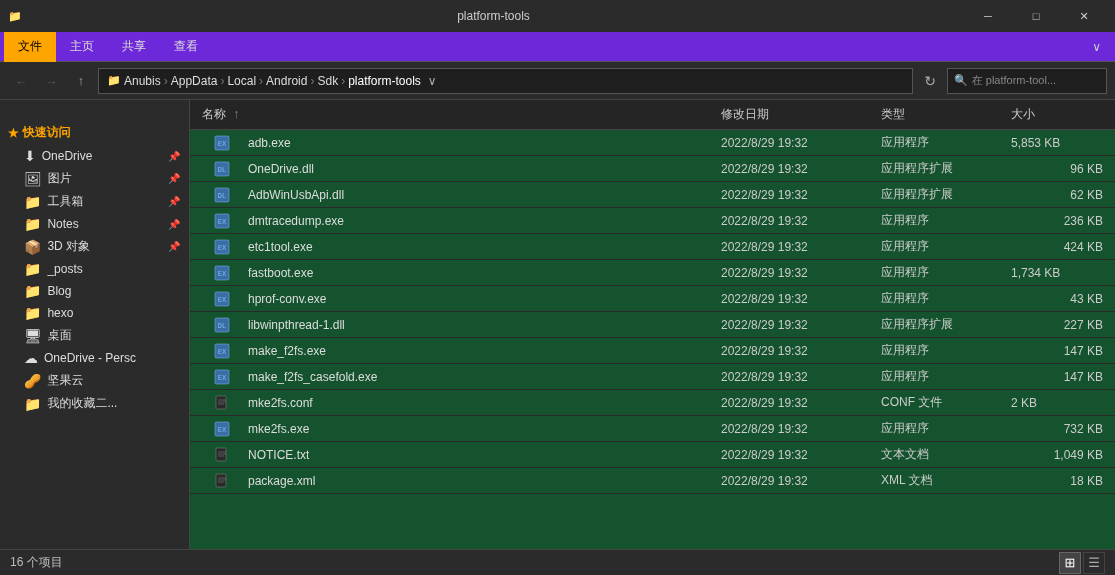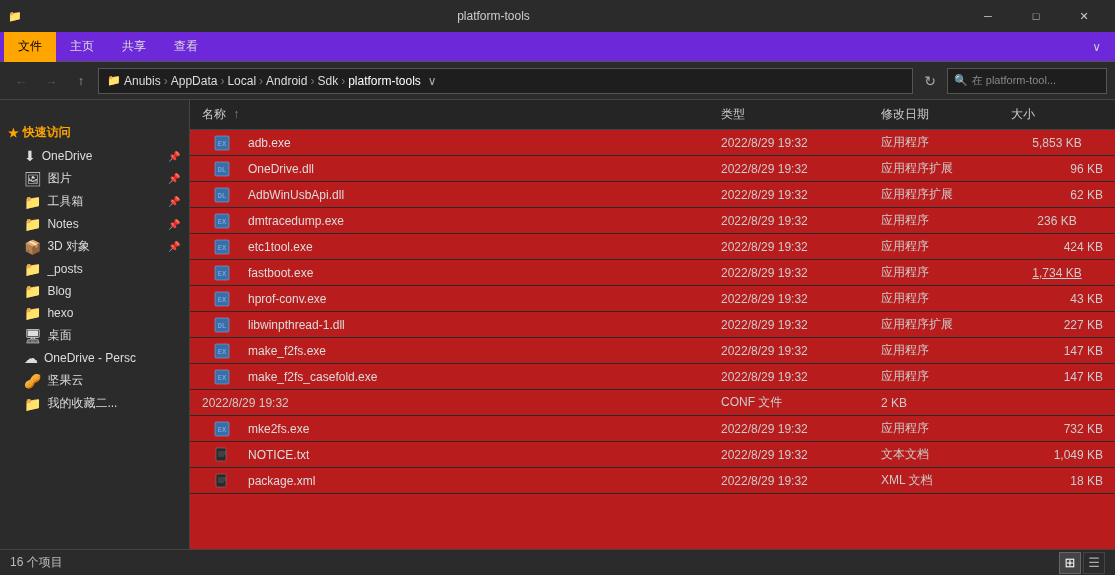--- a/index.html
+++ b/index.html
@@ -131,21 +131,21 @@
       cursor: pointer;
       gap: 6px;
     }
 
     .sidebar-item .folder-icon { font-size: 14px; }
     .sidebar-item .pin-icon { margin-left: auto; font-size: 10px; color: #aaa; }
 
     
     .file-list {
       flex: 1;
-      background: #b91c1c;
+      background: #14532d;
       overflow-y: auto;
       display: flex;
       flex-direction: column;
     }
     .file-list::-webkit-scrollbar { width: 8px; }
     .file-list::-webkit-scrollbar-track { background: #1e1e1e; }
     .file-list::-webkit-scrollbar-thumb { background: #555; }
 
     .file-list-header {
       display: grid;
@@ -323,39 +323,39 @@
     </div>
     <div style="height:16px;"></div>
   </div>
 
   <div class="file-list">
     <div class="file-list-header">
       <div class="file-list-header-cell">
         <span>名称</span>
         <span class="sort-arrow">↑</span>
       </div>
+      <div class="file-list-header-cell">修改日期</div>
       <div class="file-list-header-cell">类型</div>
-      <div class="file-list-header-cell">修改日期</div>
       <div class="file-list-header-cell">大小</div>
     </div>
 
     <div id="file-rows-container">
         <div class="file-row">
     <div class="file-name-cell">
       <div class="file-icon" style="color:#7eb8f7;">
         <svg width="16" height="16" viewBox="0 0 16 16">
           <rect x="1" y="1" width="14" height="14" rx="1" fill="#3a6ea5" stroke="#7eb8f7" stroke-width="0.5"></rect>
              <text x="8" y="11" text-anchor="middle" font-size="7" fill="#7eb8f7" font-family="monospace">EX</text>
         </svg>
       </div>
       <span>adb.exe</span>
     </div>
     <div class="file-cell">2022/8/29 19:32</div>
     <div class="file-cell">应用程序</div>
-    <div class="file-cell" style="text-align:center;">5,853 KB</div>
+    <div class="file-cell" style="text-align:left;">5,853 KB</div>
   </div>
         <div class="file-row">
     <div class="file-name-cell">
       <div class="file-icon" style="color:#b8d4f7;">
         <svg width="16" height="16" viewBox="0 0 16 16">
           <rect x="1" y="1" width="14" height="14" rx="1" fill="#3a6ea5" stroke="#7eb8f7" stroke-width="0.5"></rect>
              <text x="8" y="11" text-anchor="middle" font-size="7" fill="#7eb8f7" font-family="monospace">DL</text>
         </svg>
       </div>
       <span>OneDrive.dll</span>
@@ -383,21 +383,21 @@
       <div class="file-icon" style="color:#7eb8f7;">
         <svg width="16" height="16" viewBox="0 0 16 16">
           <rect x="1" y="1" width="14" height="14" rx="1" fill="#3a6ea5" stroke="#7eb8f7" stroke-width="0.5"></rect>
              <text x="8" y="11" text-anchor="middle" font-size="7" fill="#7eb8f7" font-family="monospace">EX</text>
         </svg>
       </div>
       <span>dmtracedump.exe</span>
     </div>
     <div class="file-cell">2022/8/29 19:32</div>
     <div class="file-cell">应用程序</div>
-    <div class="file-cell" style="text-align:center;">236 KB</div>
+    <div class="file-cell" style="text-align:right;">236 KB</div>
   </div>
         <div class="file-row">
     <div class="file-name-cell">
       <div class="file-icon" style="color:#7eb8f7;">
         <svg width="16" height="16" viewBox="0 0 16 16">
           <rect x="1" y="1" width="14" height="14" rx="1" fill="#3a6ea5" stroke="#7eb8f7" stroke-width="0.5"></rect>
              <text x="8" y="11" text-anchor="middle" font-size="7" fill="#7eb8f7" font-family="monospace">EX</text>
         </svg>
       </div>
       <span>etc1tool.exe</span>
@@ -411,21 +411,21 @@
       <div class="file-icon" style="color:#7eb8f7;">
         <svg width="16" height="16" viewBox="0 0 16 16">
           <rect x="1" y="1" width="14" height="14" rx="1" fill="#3a6ea5" stroke="#7eb8f7" stroke-width="0.5"></rect>
              <text x="8" y="11" text-anchor="middle" font-size="7" fill="#7eb8f7" font-family="monospace">EX</text>
         </svg>
       </div>
       <span>fastboot.exe</span>
     </div>
     <div class="file-cell">2022/8/29 19:32</div>
     <div class="file-cell">应用程序</div>
-    <div class="file-cell" style="text-align:center;text-decoration:underline;">1,734 KB</div>
+    <div class="file-cell" style="text-align:left;">1,734 KB</div>
   </div>
         <div class="file-row">
     <div class="file-name-cell">
       <div class="file-icon" style="color:#7eb8f7;">
         <svg width="16" height="16" viewBox="0 0 16 16">
           <rect x="1" y="1" width="14" height="14" rx="1" fill="#3a6ea5" stroke="#7eb8f7" stroke-width="0.5"></rect>
              <text x="8" y="11" text-anchor="middle" font-size="7" fill="#7eb8f7" font-family="monospace">EX</text>
         </svg>
       </div>
       <span>hprof-conv.exe</span>
@@ -470,20 +470,31 @@
              <text x="8" y="11" text-anchor="middle" font-size="7" fill="#7eb8f7" font-family="monospace">EX</text>
         </svg>
       </div>
       <span>make_f2fs_casefold.exe</span>
     </div>
     <div class="file-cell">2022/8/29 19:32</div>
     <div class="file-cell">应用程序</div>
     <div class="file-cell" style="text-align:right;">147 KB</div>
   </div>
         <div class="file-row">
+    <div class="file-name-cell">
+      <div class="file-icon" style="color:#e0e0e0;">
+        <svg width="16" height="16" viewBox="0 0 16 16">
+          <rect x="2" y="1" width="10" height="13" rx="1" fill="#2a2a2a" stroke="#888" stroke-width="0.5"></rect>
+             <line x1="4" y1="5" x2="12" y2="5" stroke="#888" stroke-width="0.5"></line>
+             <line x1="4" y1="7" x2="12" y2="7" stroke="#888" stroke-width="0.5"></line>
+             <line x1="4" y1="9" x2="10" y2="9" stroke="#888" stroke-width="0.5"></line>
+        </svg>
+      </div>
+      <span>mke2fs.conf</span>
+    </div>
     <div class="file-cell">2022/8/29 19:32</div>
     <div class="file-cell">CONF 文件</div>
     <div class="file-cell" style="">2 KB</div>
   </div>
         <div class="file-row">
     <div class="file-name-cell">
       <div class="file-icon" style="color:#7eb8f7;">
         <svg width="16" height="16" viewBox="0 0 16 16">
           <rect x="1" y="1" width="14" height="14" rx="1" fill="#3a6ea5" stroke="#7eb8f7" stroke-width="0.5"></rect>
              <text x="8" y="11" text-anchor="middle" font-size="7" fill="#7eb8f7" font-family="monospace">EX</text>

